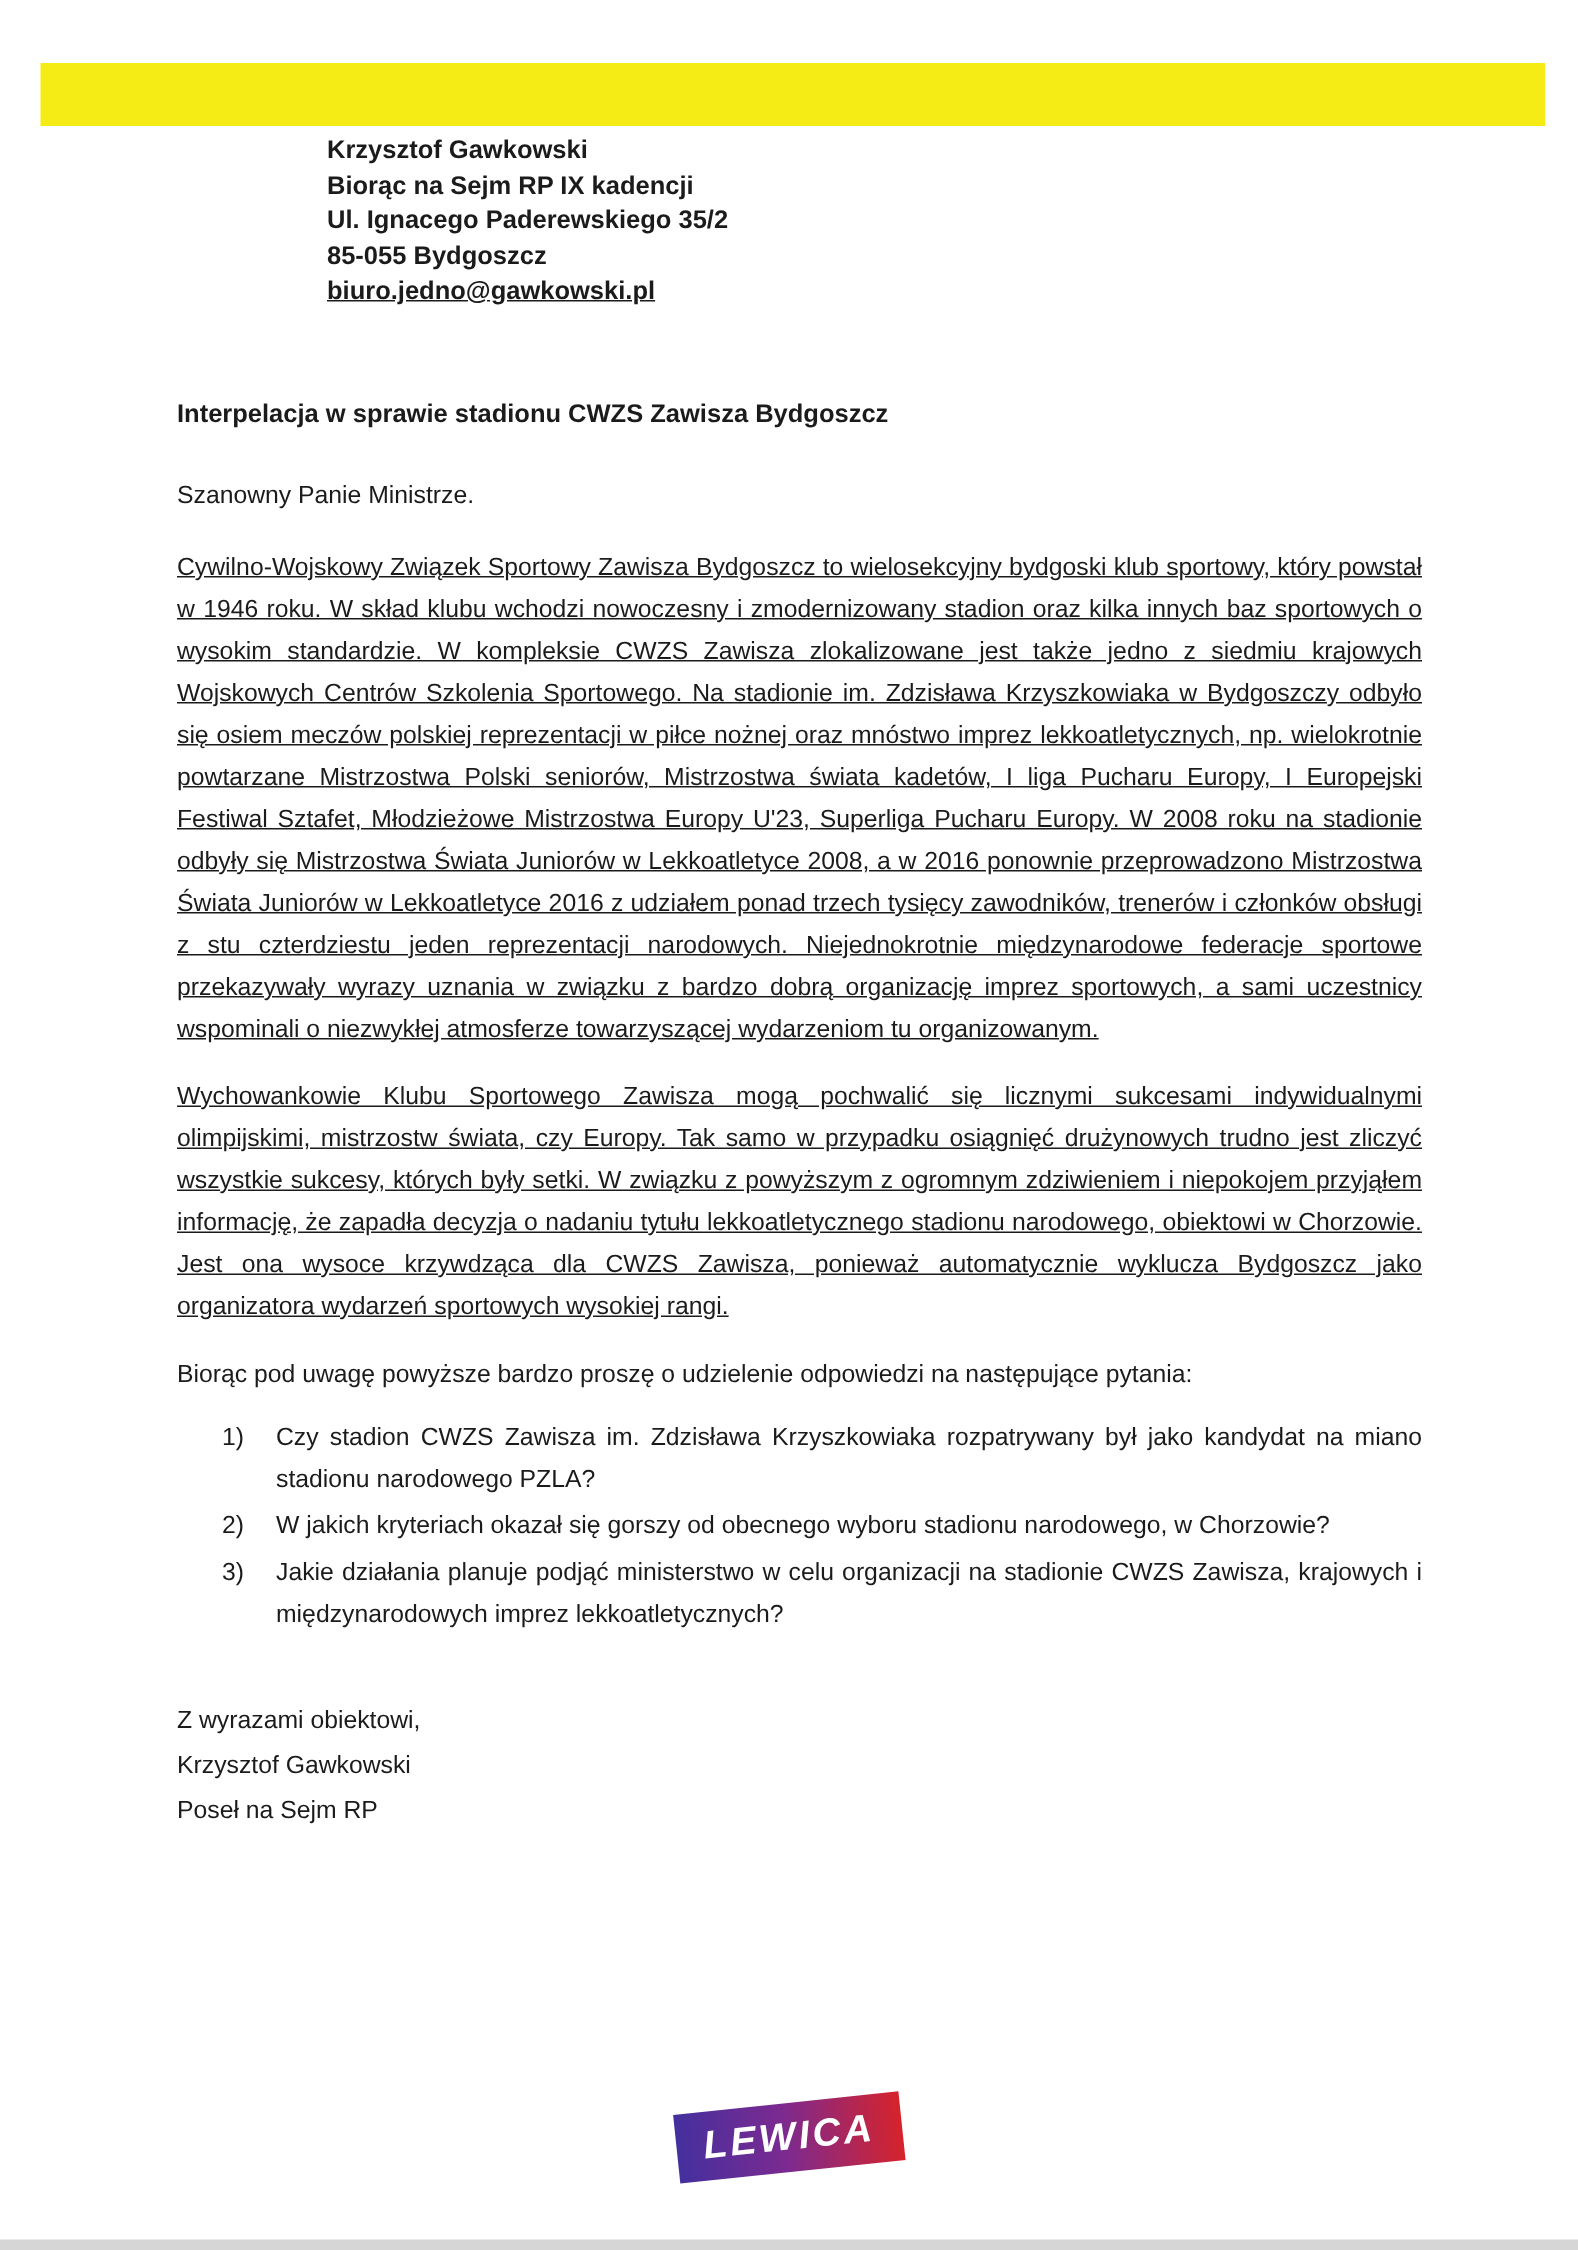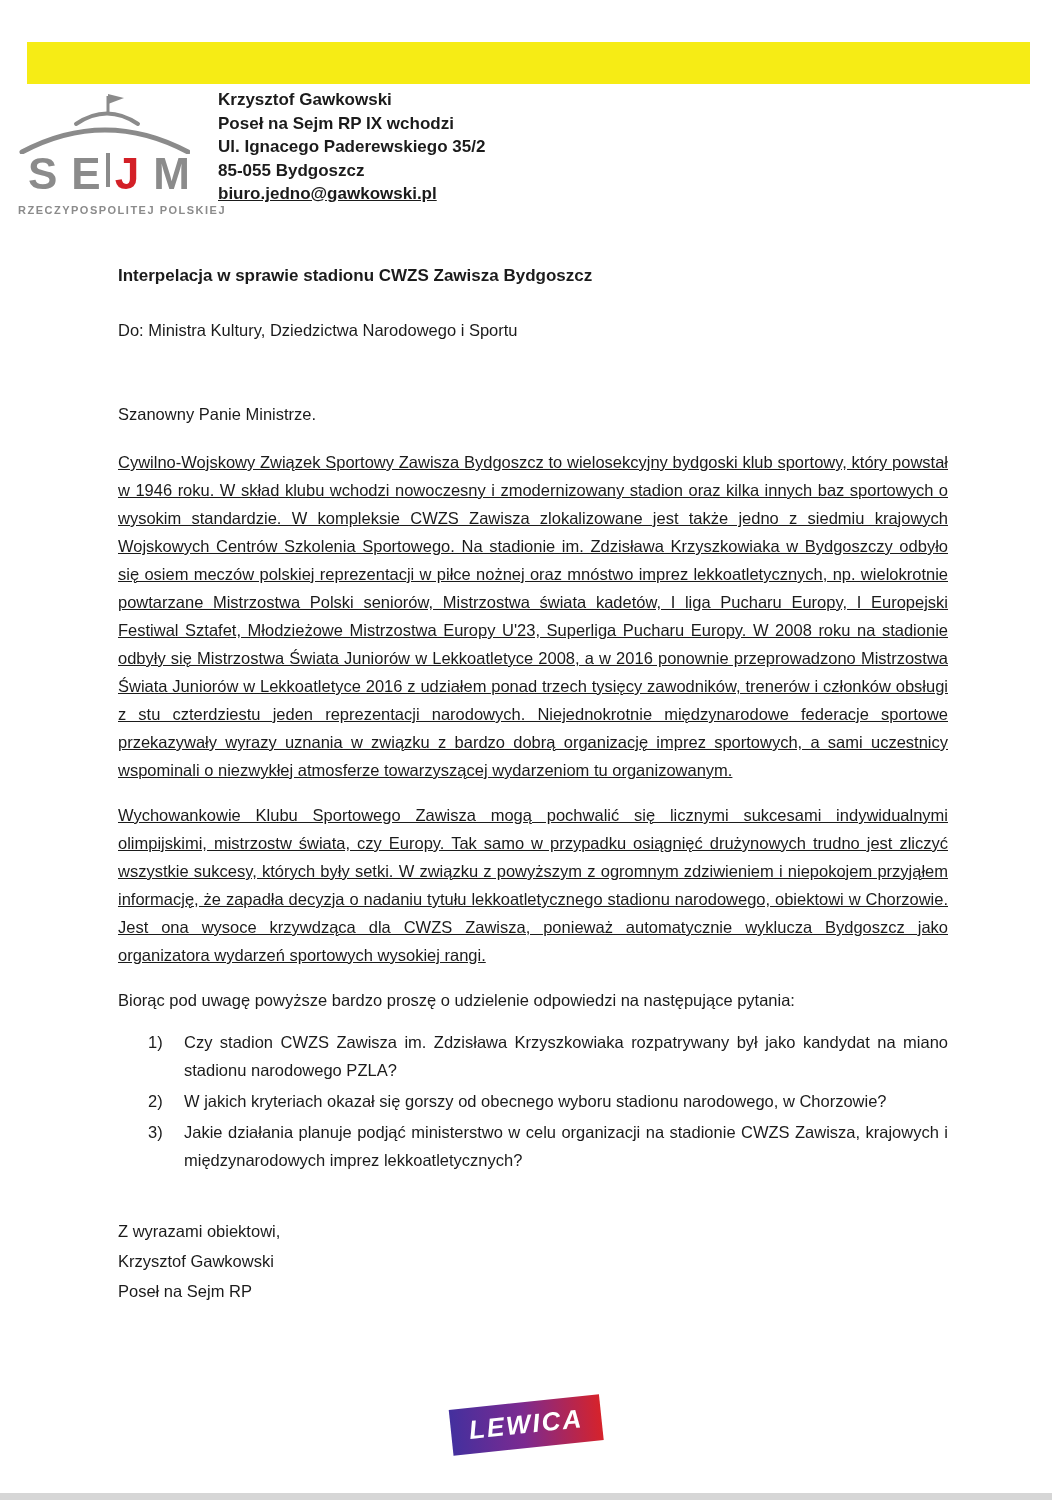--- a/index.html
+++ b/index.html
@@ -130,42 +130,31 @@
     background: #d6d6d6;
   }
 </style>
 </head>
 <body>
 
 <div class="page">
 
   <div class="yellow-bar"></div>
 
-  <div class="sejm-logo">
-    <svg width="172" height="64" viewBox="0 0 172 64">
-      <line x1="90" y1="24" x2="90" y2="6" stroke="#8b8b8b" stroke-width="3"></line>
-      <polygon points="90,4 106,8 90,14" fill="#8b8b8b"></polygon>
-      <path d="M58 34 Q89 13 120 34" fill="none" stroke="#8b8b8b" stroke-width="4" stroke-linecap="round"></path>
-      <path d="M4 62 Q87 18 170 62" fill="none" stroke="#8b8b8b" stroke-width="5" stroke-linecap="round"></path>
-    </svg>
-    <div class="sejm-letters"><span>S</span><span>E</span><span class="red-j">J</span><span>M</span></div>
-    <div class="sejm-subtitle">RZECZYPOSPOLITEJ POLSKIEJ</div>
-  </div>
 
   <div class="contact">
     <div>Krzysztof Gawkowski</div>
-    <div>Poseł na Sejm RP IX wchodzi</div>
+    <div>Biorąc na Sejm RP IX kadencji</div>
     <div>Ul. Ignacego Paderewskiego 35/2</div>
     <div>85-055 Bydgoszcz</div>
     <div class="email">biuro.jedno@gawkowski.pl</div>
   </div>
 
   <div class="content">
     <div class="title">Interpelacja w sprawie stadionu CWZS Zawisza Bydgoszcz</div>
-    <div class="recipient">Do: Ministra Kultury, Dziedzictwa Narodowego i Sportu</div>
     <div class="salutation">Szanowny Panie Ministrze.</div>
 
     <p class="para">Cywilno-Wojskowy Związek Sportowy Zawisza Bydgoszcz to wielosekcyjny bydgoski klub sportowy, który powstał w 1946 roku. W skład klubu wchodzi nowoczesny i zmodernizowany stadion oraz kilka innych baz sportowych o wysokim standardzie. W kompleksie CWZS Zawisza zlokalizowane jest także jedno z siedmiu krajowych Wojskowych Centrów Szkolenia Sportowego. Na stadionie im. Zdzisława Krzyszkowiaka w Bydgoszczy odbyło się osiem meczów polskiej reprezentacji w piłce nożnej oraz mnóstwo imprez lekkoatletycznych, np. wielokrotnie powtarzane Mistrzostwa Polski seniorów, Mistrzostwa świata kadetów, I liga Pucharu Europy, I Europejski Festiwal Sztafet, Młodzieżowe Mistrzostwa Europy U'23, Superliga Pucharu Europy.  W 2008 roku na stadionie odbyły się Mistrzostwa Świata Juniorów w Lekkoatletyce 2008, a w 2016 ponownie przeprowadzono Mistrzostwa Świata Juniorów w Lekkoatletyce 2016 z udziałem ponad trzech tysięcy zawodników, trenerów i członków obsługi z stu czterdziestu jeden reprezentacji narodowych. Niejednokrotnie międzynarodowe federacje sportowe przekazywały wyrazy uznania w związku z bardzo dobrą organizację imprez sportowych, a sami uczestnicy wspominali o niezwykłej atmosferze towarzyszącej wydarzeniom tu organizowanym.</p>
     <p class="para">Wychowankowie Klubu Sportowego Zawisza mogą pochwalić się licznymi sukcesami indywidualnymi olimpijskimi, mistrzostw świata, czy Europy. Tak samo w przypadku osiągnięć drużynowych trudno jest zliczyć wszystkie sukcesy, których były setki. W związku z powyższym z ogromnym zdziwieniem i niepokojem przyjąłem informację, że zapadła decyzja o nadaniu tytułu lekkoatletycznego stadionu narodowego, obiektowi w Chorzowie.  Jest ona wysoce krzywdząca dla CWZS Zawisza, ponieważ automatycznie wyklucza Bydgoszcz jako organizatora wydarzeń sportowych wysokiej rangi.</p>
     <p class="lead-in">Biorąc pod uwagę powyższe bardzo proszę o udzielenie odpowiedzi na następujące pytania:</p>
 
     <div class="questions">
       <div class="q">
         <div class="q-num">1)</div>
         <div class="q-text">Czy stadion CWZS Zawisza im. Zdzisława Krzyszkowiaka rozpatrywany był jako kandydat na miano stadionu narodowego PZLA?</div>

